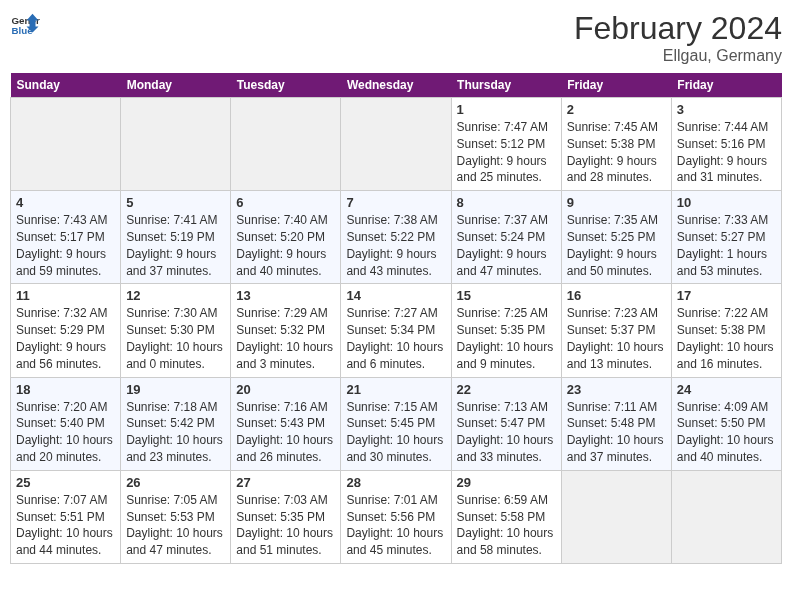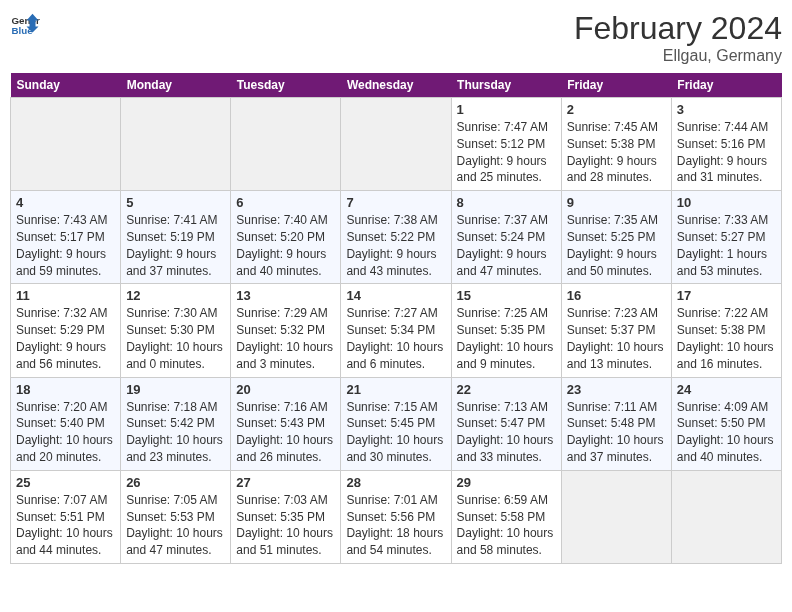--- a/index.html
+++ b/index.html
@@ -229,21 +229,21 @@
         <td>
           <span class="day-num">26</span>
           <div class="day-info"><span>Sunrise: 7:05 AM</span><br><span>Sunset: 5:53 PM</span><br><span>Daylight: 10 hours and 47 minutes.</span></div>
         </td>
         <td>
           <span class="day-num">27</span>
           <div class="day-info"><span>Sunrise: 7:03 AM</span><br><span>Sunset: 5:35 PM</span><br><span>Daylight: 10 hours and 51 minutes.</span></div>
         </td>
         <td>
           <span class="day-num">28</span>
-          <div class="day-info"><span>Sunrise: 7:01 AM</span><br><span>Sunset: 5:56 PM</span><br><span>Daylight: 18 hours and 54 minutes.</span></div>
+          <div class="day-info"><span>Sunrise: 7:01 AM</span><br><span>Sunset: 5:56 PM</span><br><span>Daylight: 10 hours and 45 minutes.</span></div>
         </td>
         <td>
           <span class="day-num">29</span>
           <div class="day-info"><span>Sunrise: 6:59 AM</span><br><span>Sunset: 5:58 PM</span><br><span>Daylight: 10 hours and 58 minutes.</span></div>
         </td>
         <td class="empty"></td>
         <td class="empty"></td>
       </tr>
     </tbody>
 </table>

